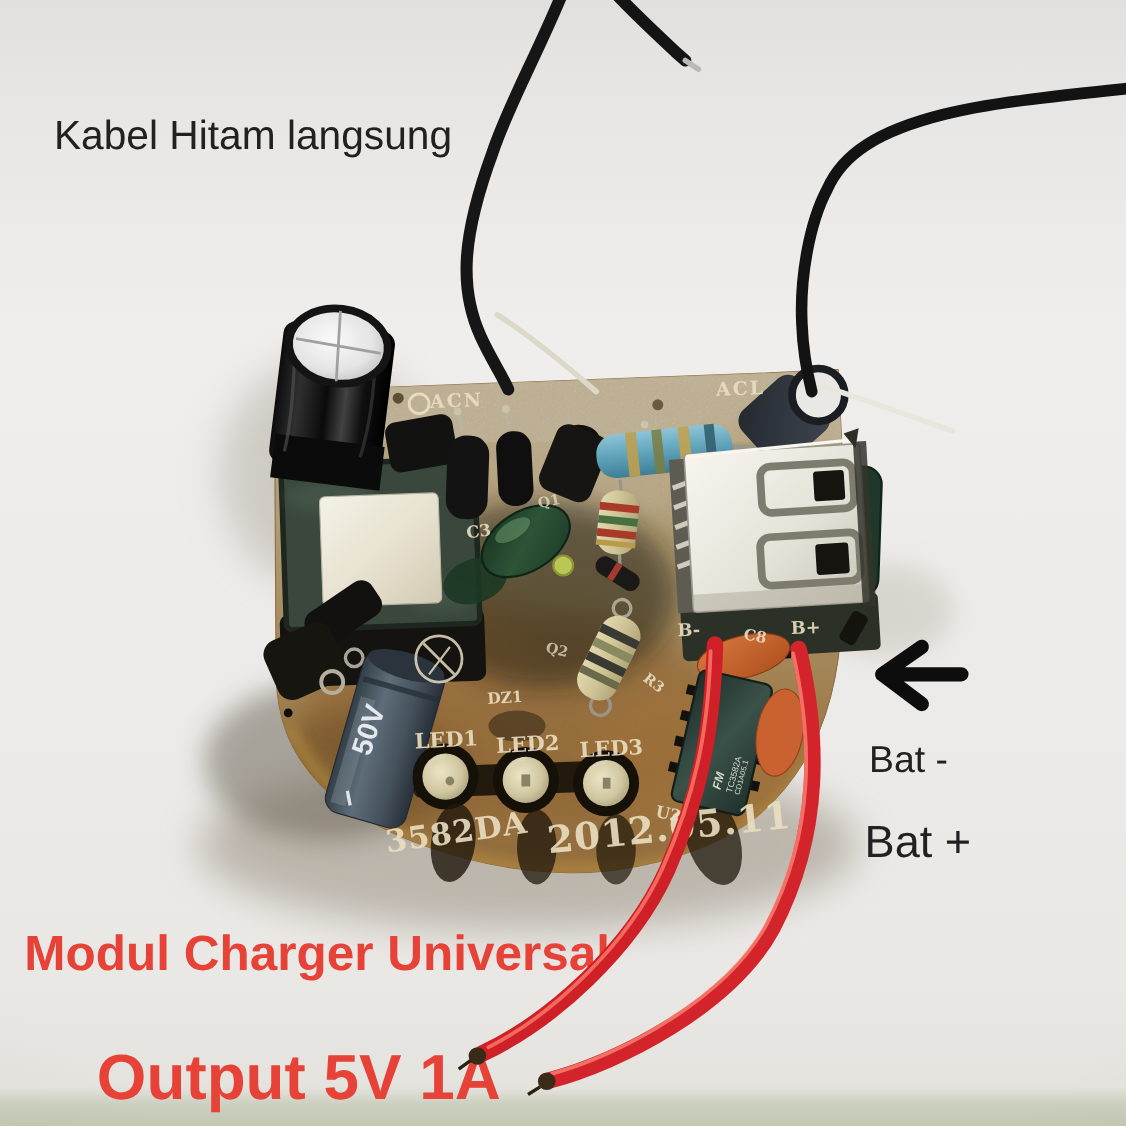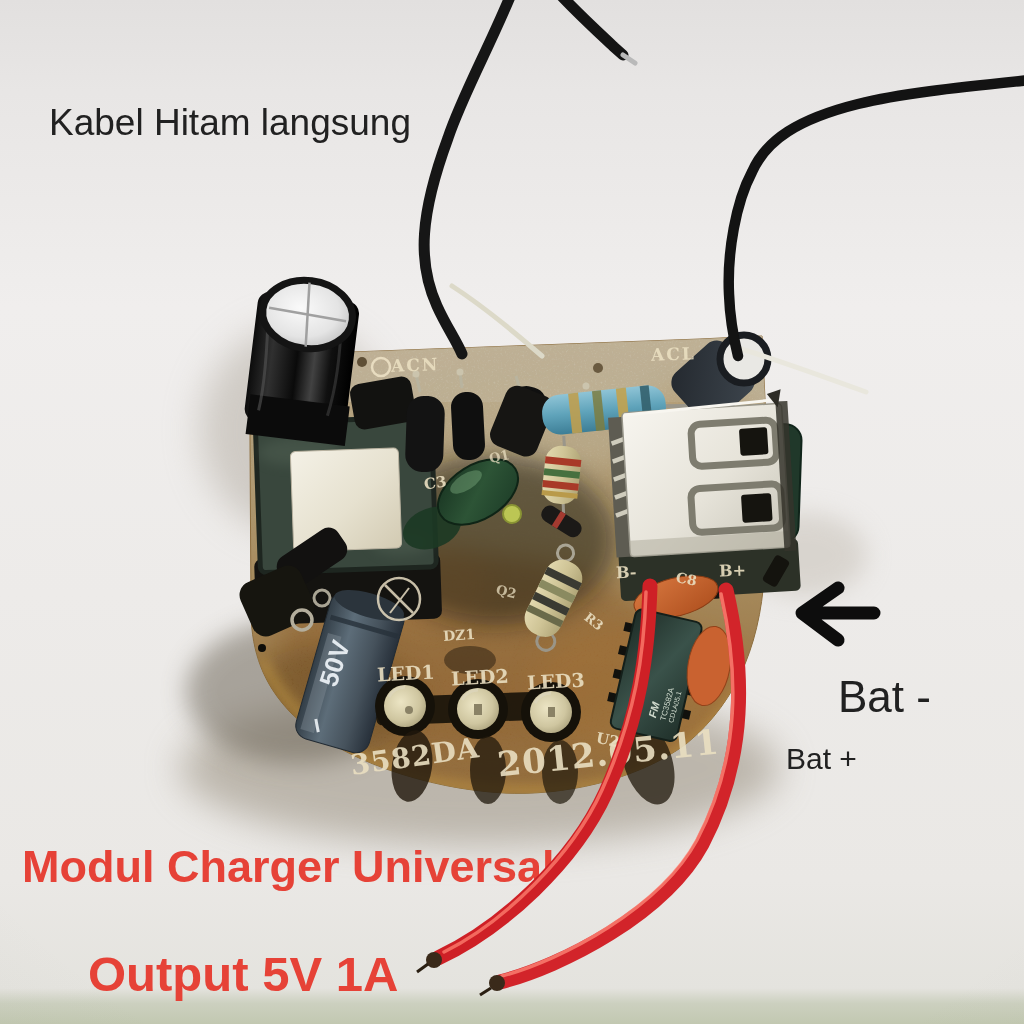--- a/index.html
+++ b/index.html
@@ -305,25 +305,25 @@
     </g>
     <ellipse cx="709" cy="666" rx="21" ry="40" fill="#c96230" stroke="#93421a" stroke-width="1" transform="rotate(10 709 666)"></ellipse>
   </svg>
 
   <div class="labels">
 
     <div class="note" style="left:18px;top:100px;width:424px;text-align:center;font-size:37px;line-height:1.22;">
       <div>Kabel Hitam langsung</div>
     </div>
 
-    <div class="note" style="left:790px;top:672px;font-size:44px;margin-left:48px;">Bat -</div>
-    <div class="note" style="left:786px;top:742px;font-size:30px;">Bat +</div>
+    <div class="note" style="left:790px;top:672px;font-size:34px;">Bat -</div>
+    <div class="note" style="left:786px;top:742px;font-size:41px;">Bat +</div>
 
     <div class="red-caption" style="left:22px;top:841px;font-size:45px;">Modul Charger Universal</div>
-    <div class="red-caption" style="left:88px;top:946px;font-size:49px;text-align:right;">Output 5V 1A</div>
+    <div class="red-caption" style="left:88px;top:946px;font-size:58px;text-align:right;">Output 5V 1A</div>
 
     <div class="sk" style="left:391px;top:355px;font-size:17px;letter-spacing:2px;transform:rotate(-2deg);">ACN</div>
     <div class="sk" style="left:651px;top:344px;font-size:17px;letter-spacing:2px;transform:rotate(-2deg);">ACL</div>
     <div class="sk" style="left:424px;top:474px;font-size:15px;transform:rotate(-8deg);">C3</div>
     <div class="sk" style="left:489px;top:449px;font-size:13px;transform:rotate(-12deg);opacity:.75;">Q1</div>
     <div class="sk" style="left:496px;top:584px;font-size:13px;transform:rotate(14deg);opacity:.75;">Q2</div>
     <div class="sk" style="left:443px;top:627px;font-size:14px;transform:rotate(-4deg);">DZ1</div>
     <div class="sk" style="left:584px;top:614px;font-size:13px;transform:rotate(38deg);">R3</div>
     <div class="sk" style="left:377px;top:662px;font-size:19px;transform:rotate(-3deg);">LED1</div>
     <div class="sk" style="left:451px;top:666px;font-size:19px;transform:rotate(-3deg);">LED2</div>

